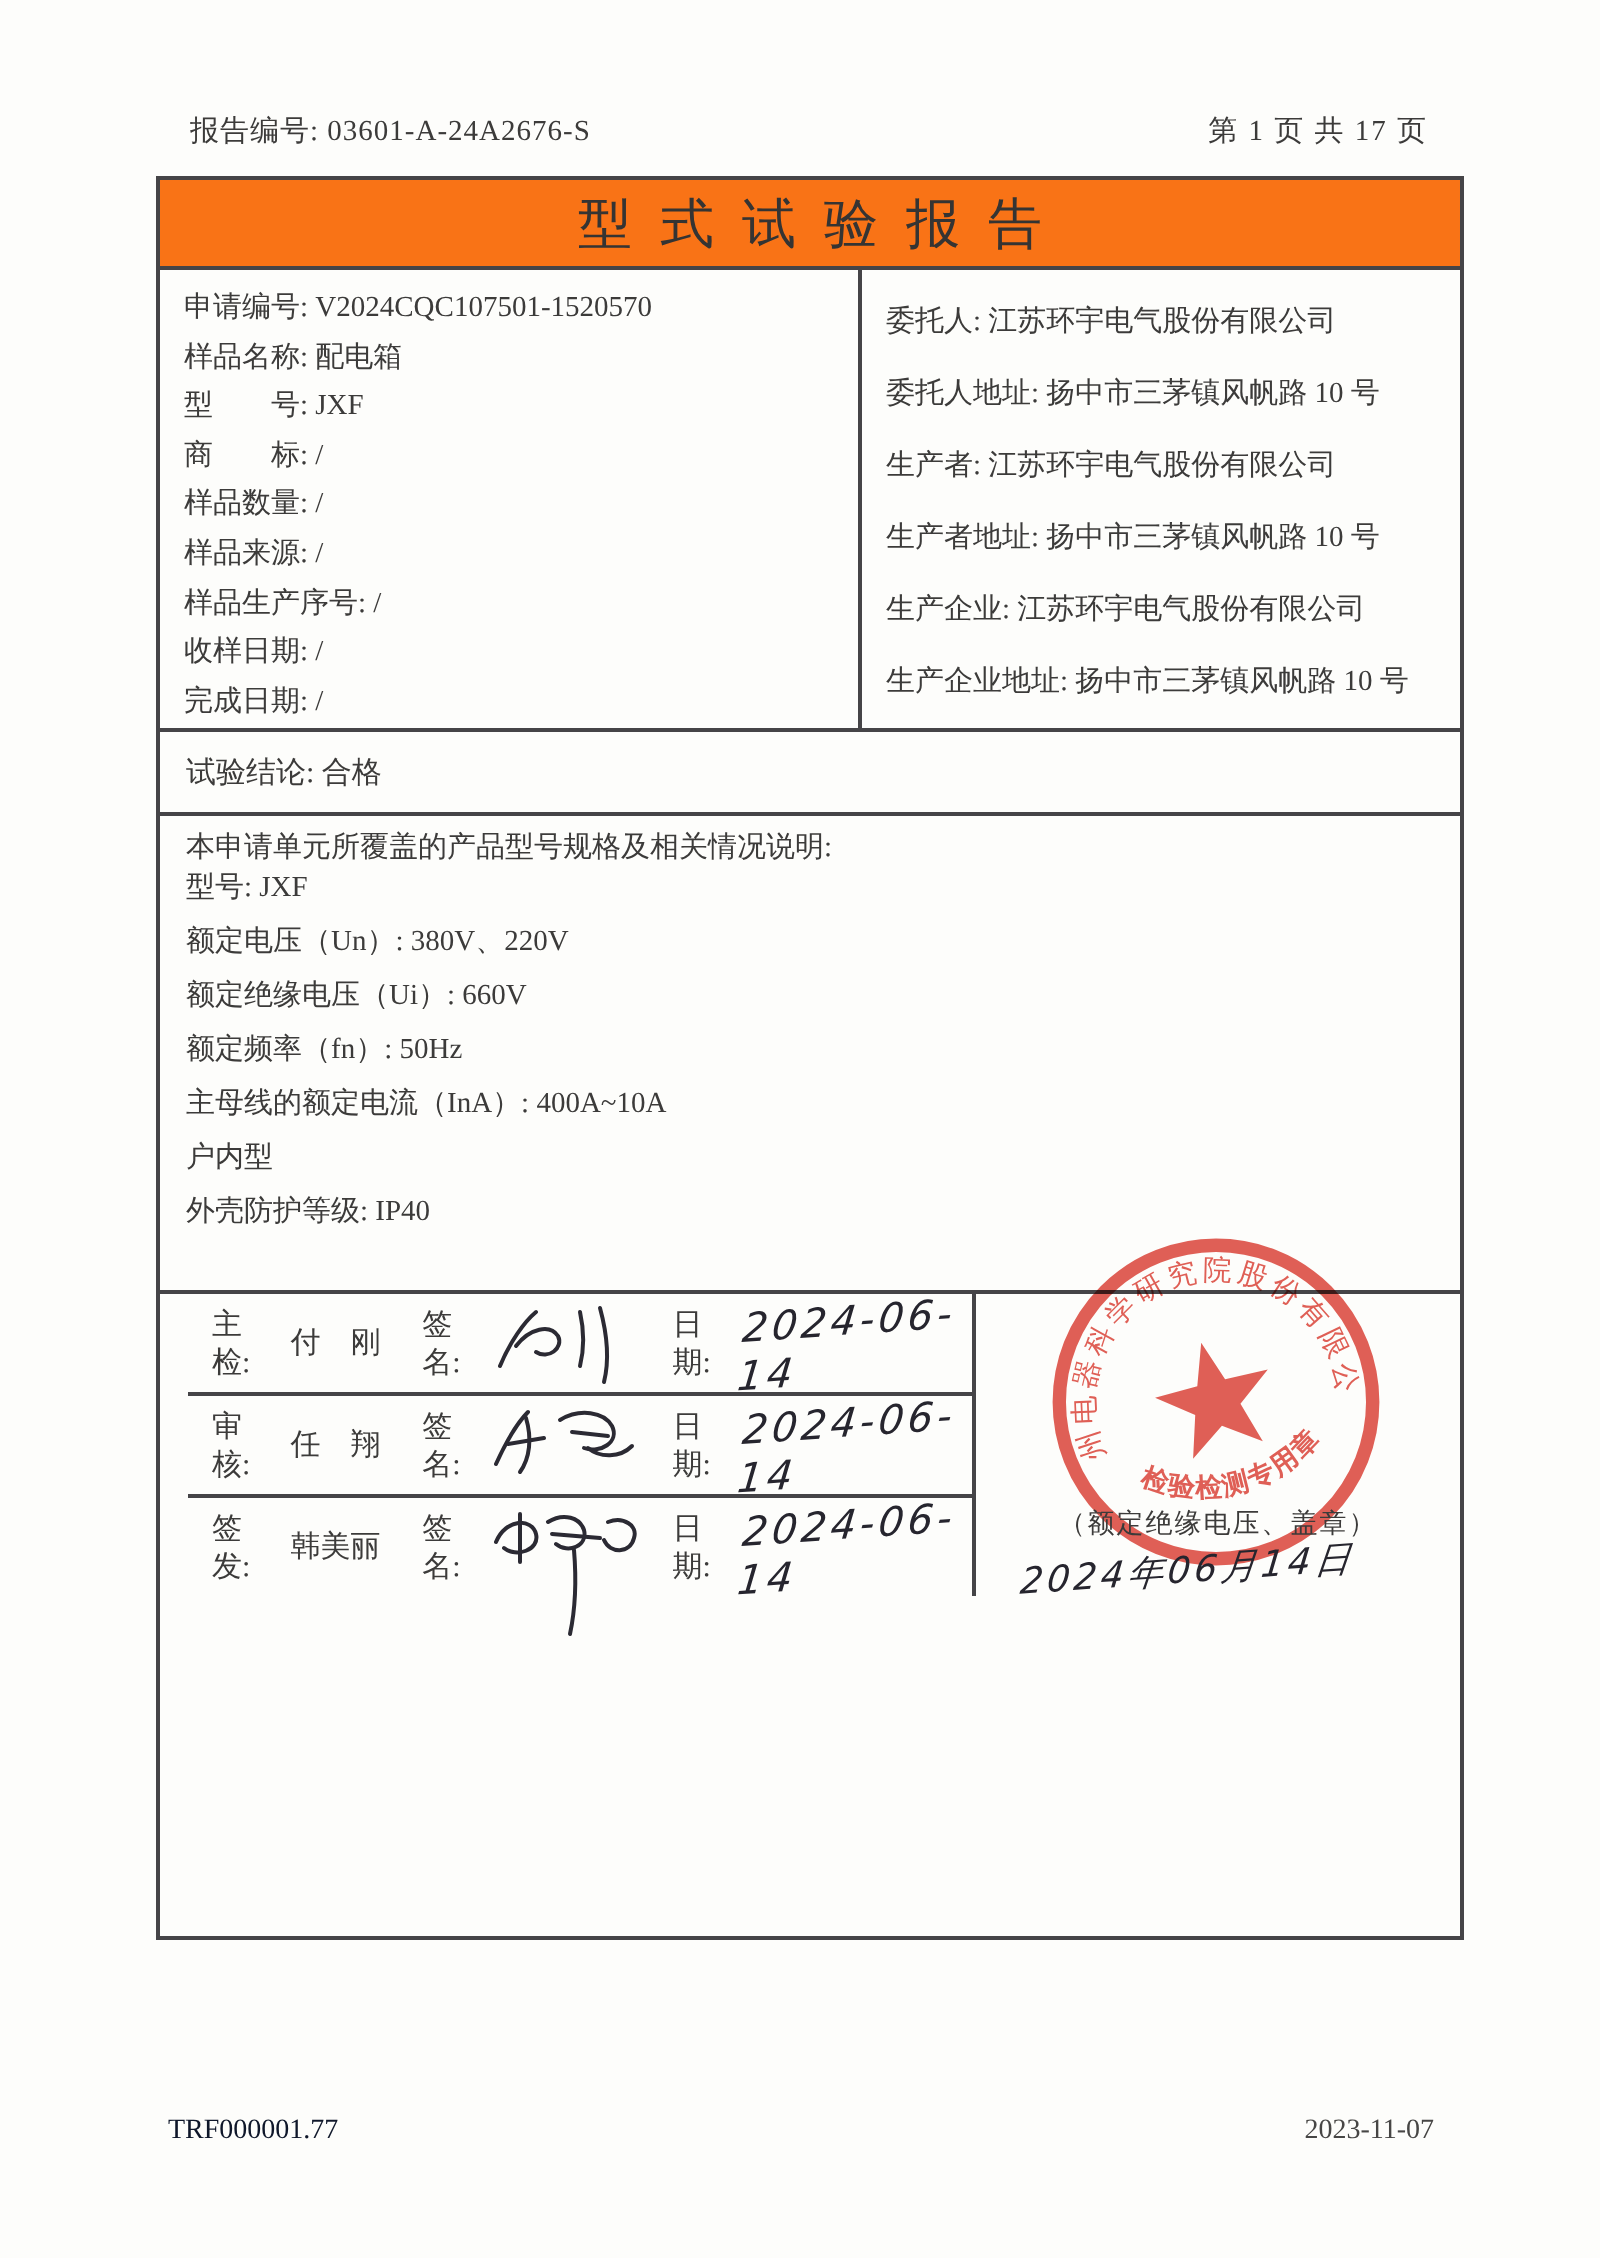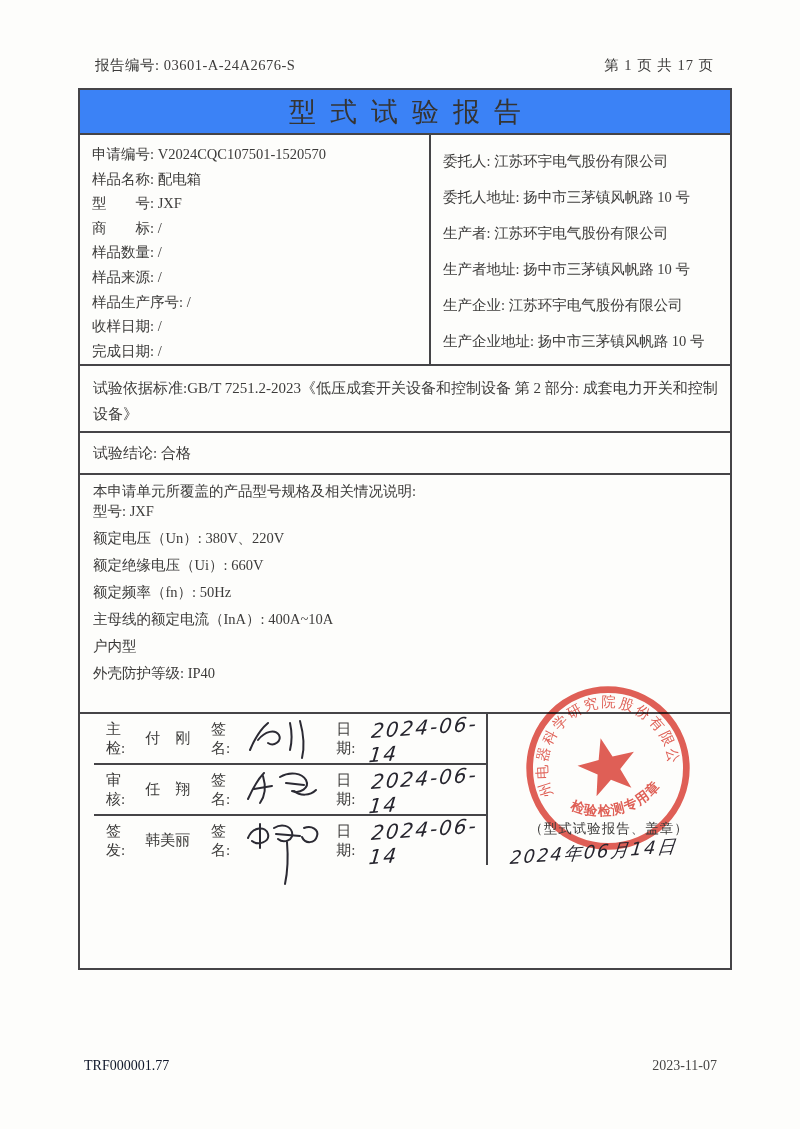--- a/index.html
+++ b/index.html
@@ -13,21 +13,21 @@
   .hdr-left { position:absolute; left:95px; top:56px; font-size:14.5px; letter-spacing:.5px; }
   .hdr-right { position:absolute; right:86px; top:56px; font-size:14.5px; letter-spacing:1px; }
 
   .tbl {
     position:absolute; left:78px; top:88px; width:654px; height:882px;
     border:2px solid #454447;
   }
   .row { border-bottom:2px solid #454447; position:relative; }
   .row:last-child { border-bottom:none; }
 
-  .r-title { height:45px; background:#3b82f6; display:flex; align-items:center; justify-content:center; }
+  .r-title { height:45px; background:#f97316; display:flex; align-items:center; justify-content:center; }
   .title-text { font-size:27px; letter-spacing:14px; padding-left:14px; color:#353433; }
 
   .r-info { height:231px; display:flex; }
   .info-left { width:351px; border-right:2px solid #454447; padding:7px 10px 0 12px; }
   .info-left p { font-size:14.5px; line-height:24.6px; white-space:nowrap; }
   .info-right { flex:1; padding:13px 8px 0 12px; }
   .info-right p { font-size:14.5px; height:36px; line-height:26px; white-space:nowrap; }
 
   .r-standard { height:67px; padding:9px 12px 0 13px; font-size:15px; line-height:26px; }
   .r-conclusion { height:42px; padding:11px 12px 0 13px; font-size:15px; }
@@ -92,23 +92,20 @@
       <div class="info-right">
         <p><span>委托人:</span> <span>江苏环宇电气股份有限公司</span></p>
         <p><span>委托人地址:</span> <span>扬中市三茅镇风帆路 10 号</span></p>
         <p><span>生产者:</span> <span>江苏环宇电气股份有限公司</span></p>
         <p><span>生产者地址:</span> <span>扬中市三茅镇风帆路 10 号</span></p>
         <p><span>生产企业:</span> <span>江苏环宇电气股份有限公司</span></p>
         <p><span>生产企业地址:</span> <span>扬中市三茅镇风帆路 10 号</span></p>
       </div>
     </div>
 
-    <div class="row r-standard">
-      <span>试验依据标准:</span><span>GB/T 7251.2-2023《低压成套开关设备和控制设备 第 2 部分: 成套电力开关和控制设备》</span>
-    </div>
 
     <div class="row r-conclusion">
       <span>试验结论:</span>
       <span>合格</span>
     </div>
 
     <div class="row r-specs">
       <p>本申请单元所覆盖的产品型号规格及相关情况说明:</p>
       <p>型号: JXF</p>
       <p class="sp">额定电压（Un）: 380V、220V</p>
@@ -177,21 +174,21 @@
             <path id="arcT" d="M 28.2,106.6 A 64,64 0 1 1 151.8,106.6" fill="none"></path>
             <path id="arcB" d="M 44,124 A 80,80 0 0 0 136,124" fill="none"></path>
             <text font-size="15" fill="#dd4a3f" letter-spacing="2.5">
               <textPath href="#arcT" startOffset="50%" text-anchor="middle">苏州电器科学研究院股份有限公司</textPath>
             </text>
             <text font-size="14" font-weight="bold" fill="#dd4a3f" letter-spacing="1">
               <textPath href="#arcB" startOffset="50%" text-anchor="middle">检验检测专用章</textPath>
             </text>
           </g>
         </svg>
-        <div class="stamp-caption">（型式试验报告、盖章）</div>
+        <div class="stamp-caption">（额定绝缘电压、盖章）</div>
         <div class="stamp-date">
           <span class="hand">2024年06月14日</span>
         </div>
       </div>
     </div>
 
   </div>
 
   <div class="ftr-left">TRF000001.77</div>
   <div class="ftr-right">2023-11-07</div>

